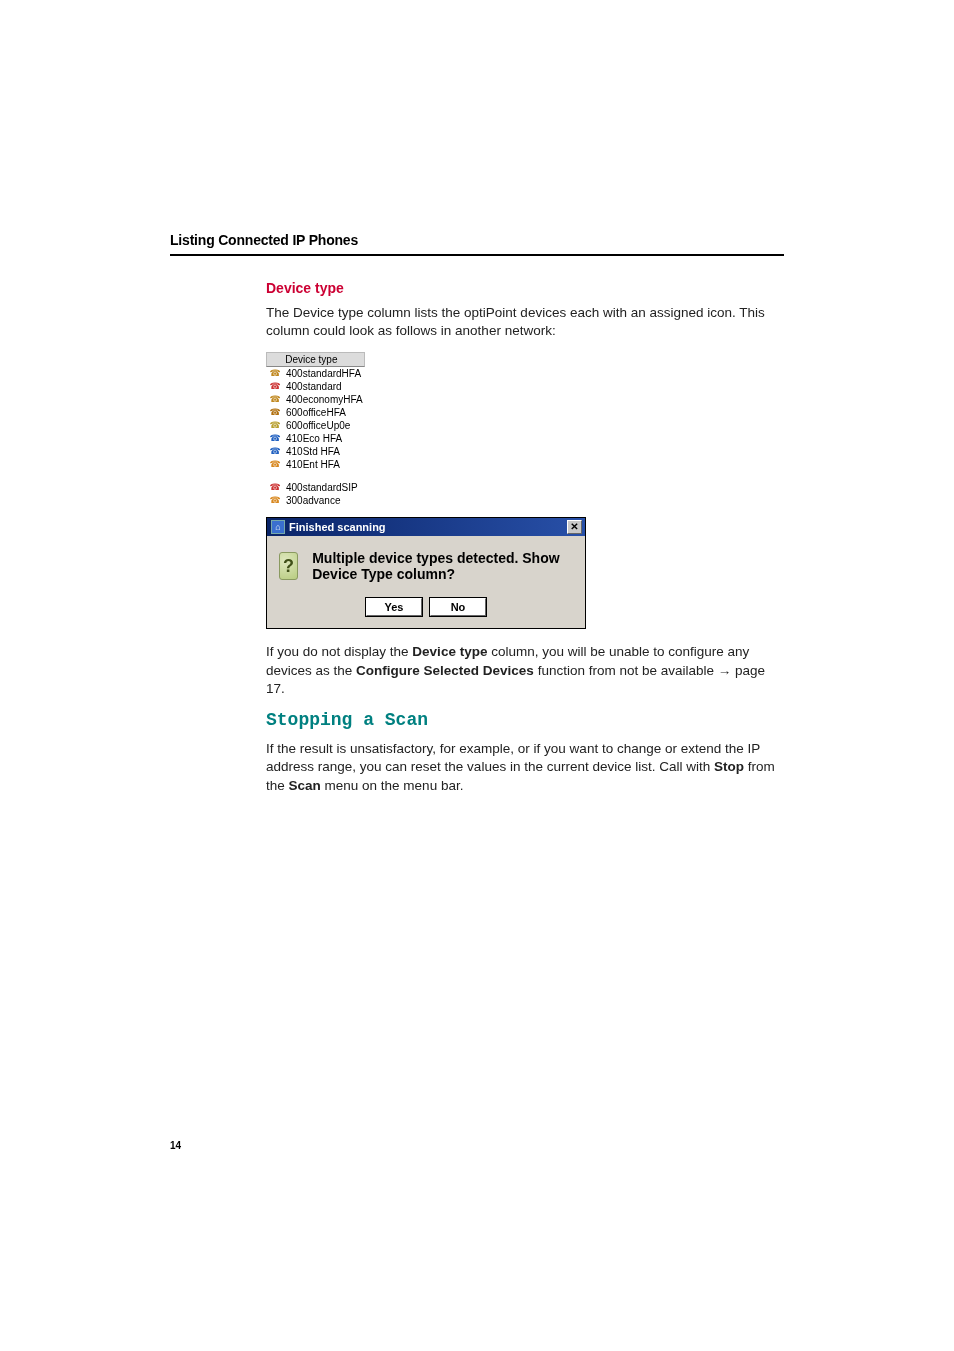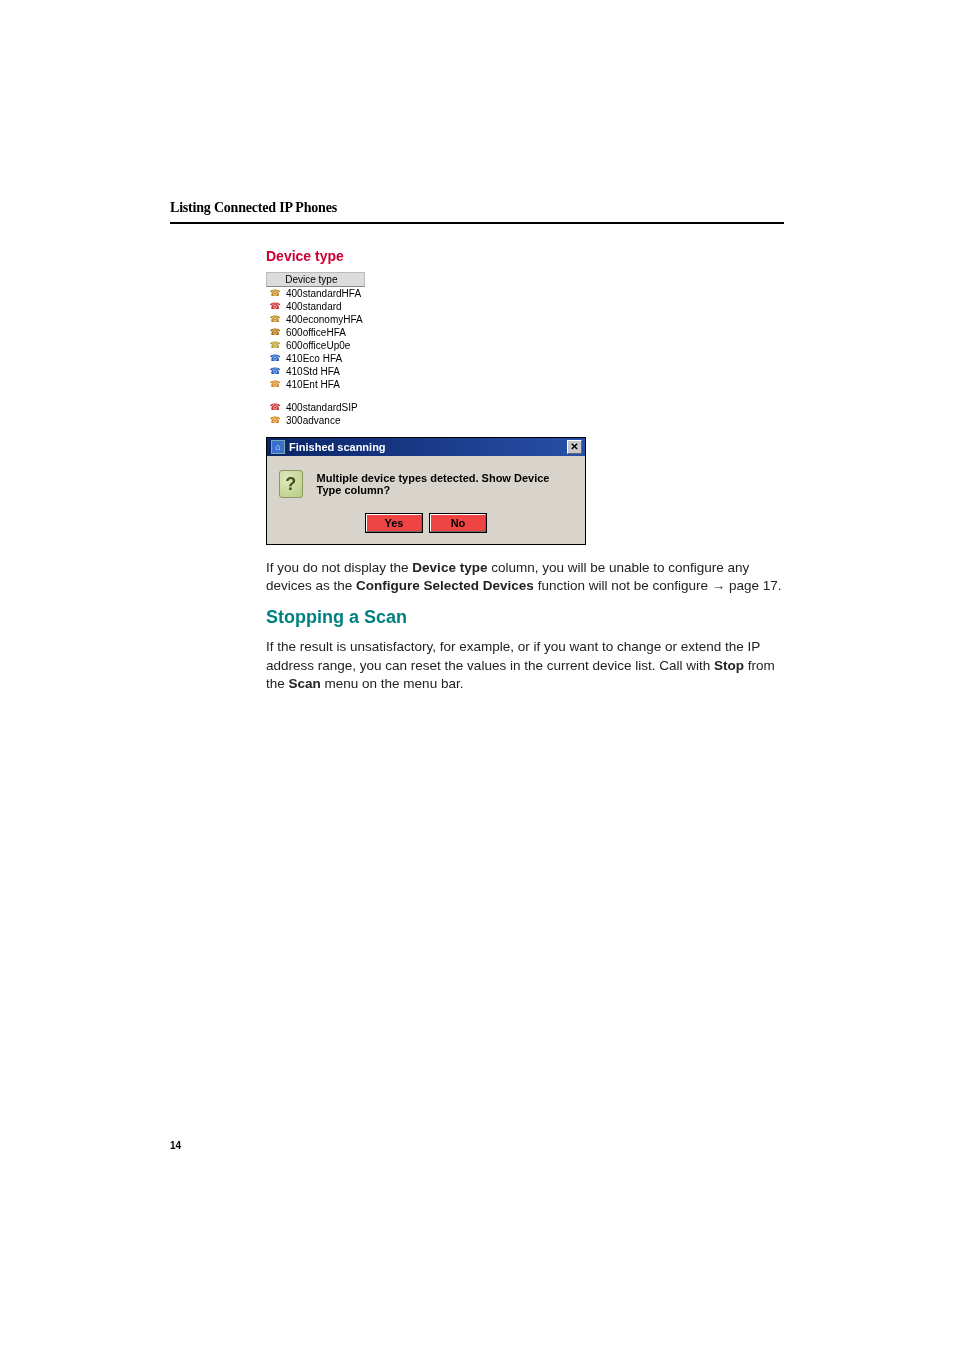--- a/index.html
+++ b/index.html
@@ -10,43 +10,44 @@
     font-family: Arial, Helvetica, sans-serif;
     color: #000;
     position: relative;
   }
   .page {
     padding: 200px 170px 0 170px;
   }
   .header-title {
     font-size: 14px;
     font-weight: bold;
-    font-family: Liberation Serif, serif;
+    font-family: Liberation Sans, sans-serif;
     letter-spacing: -0.2px;
     margin-bottom: 6px;
+    margin-top: 32px;
   }
   .header-rule {
     border: none;
     border-top: 2px solid #000;
     margin-bottom: 24px;
   }
   .content {
     margin-left: 96px;
   }
   .h-red-small {
     color: #cc0033;
     font-weight: bold;
     font-size: 14px;
     margin-bottom: 8px;
   }
   .h-teal {
     color: #008080;
     font-weight: bold;
     font-size: 18px;
-    font-family: Liberation Sans, sans-serif;
+    font-family: Liberation Mono, monospace;
     margin-top: 10px;
     margin-bottom: 10px;
   }
   .body-text {
     font-size: 13.5px;
     line-height: 1.35;
     color: #222;
     margin-bottom: 12px;
   }
   .body-text b { font-weight: bold; }
@@ -149,35 +150,35 @@
     background: radial-gradient(circle at 30% 30%, #dfe8bf, #b8cc80);
     border: 1px solid #8a9a60;
     display: inline-flex;
     align-items: center;
     justify-content: center;
     color: #405018;
     font-size: 18px;
     font-weight: bold;
   }
   .dialog-msg {
-    font-size: 11px;
+    font-size: 14px;
     font-weight: bold;
     color: #000;
   }
   .dialog-buttons {
     display: flex;
     justify-content: center;
     gap: 8px;
   }
   .dlg-btn {
     min-width: 56px;
     padding: 2px 8px;
     font-size: 11px;
     font-weight: bold;
-    background: #ef4444;
+    background: #ffffff;
     border: 1px solid #fff;
     border-right-color: #666;
     border-bottom-color: #666;
     box-shadow: 0 0 0 1px #000;
     text-align: center;
   }
   .page-num {
     position: absolute;
     bottom: 200px;
     left: 170px;
@@ -188,20 +189,21 @@
 </head>
 <body>
 
 <div class="page">
   <div class="header-title">Listing Connected IP Phones</div>
   <hr class="header-rule">
 
   <div class="content">
 
     <div class="h-red-small">Device type</div>
+    <p class="body-text">The Device type column lists the optiPoint devices each with an assigned icon. This column could look as follows in another network:</p>
 
     
     <div class="device-col">
       <div class="device-col-header">Device type</div>
       <div>
         <div class="device-row">
           <span class="dev-icon" style="color:#c08820">☎</span>
           <span>400standardHFA</span>
         </div>
         <div class="device-row">
@@ -262,21 +264,21 @@
           <span class="dialog-msg">Multiple device types detected. Show Device Type column?</span>
         </div>
         <div class="dialog-buttons">
           <div class="dlg-btn">Yes</div>
           <div class="dlg-btn">No</div>
         </div>
       </div>
     </div>
 
     <p class="body-text">
-      <span>If you do not display the </span><b>Device type</b><span> column, you will be unable to configure any devices as the </span><b>Configure Selected Devices</b><span> function will not be configure </span><span class="arrow">→</span><span> page 17.</span>
+      <span>If you do not display the </span><b>Device type</b><span> column, you will be unable to configure any devices as the </span><b>Configure Selected Devices</b><span> function from not be available </span><span class="arrow">→</span><span> page 17.</span>
     </p>
 
     <div class="h-teal">Stopping a Scan</div>
 
     <p class="body-text">
       <span>If the result is unsatisfactory, for example, or if you want to change or extend the IP address range, you can reset the values in the current device list. Call with </span><b>Stop</b><span> from the </span><b>Scan</b><span> menu on the menu bar.</span>
     </p>
 
   </div>
 </div>

